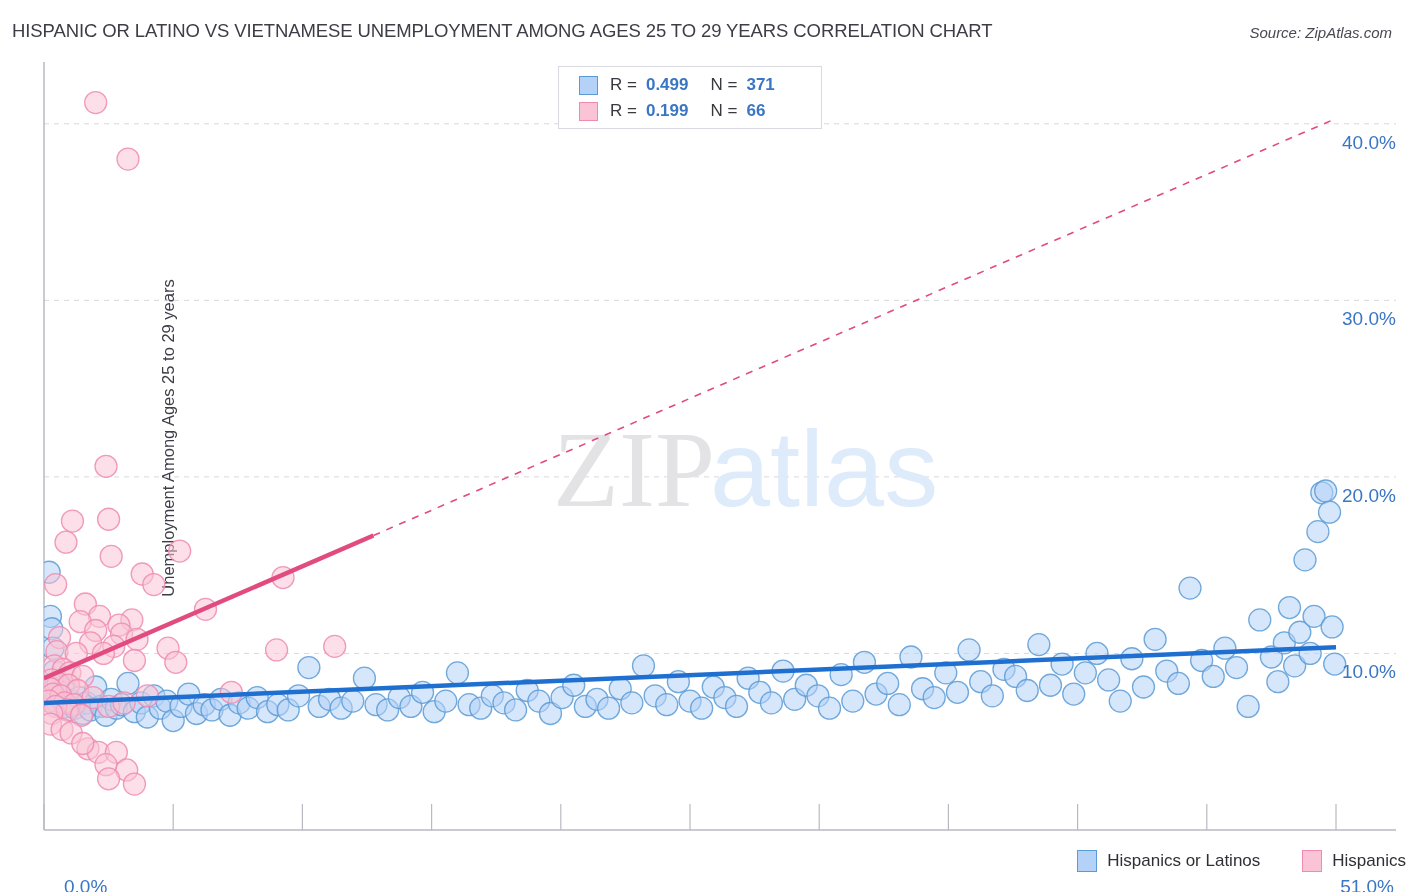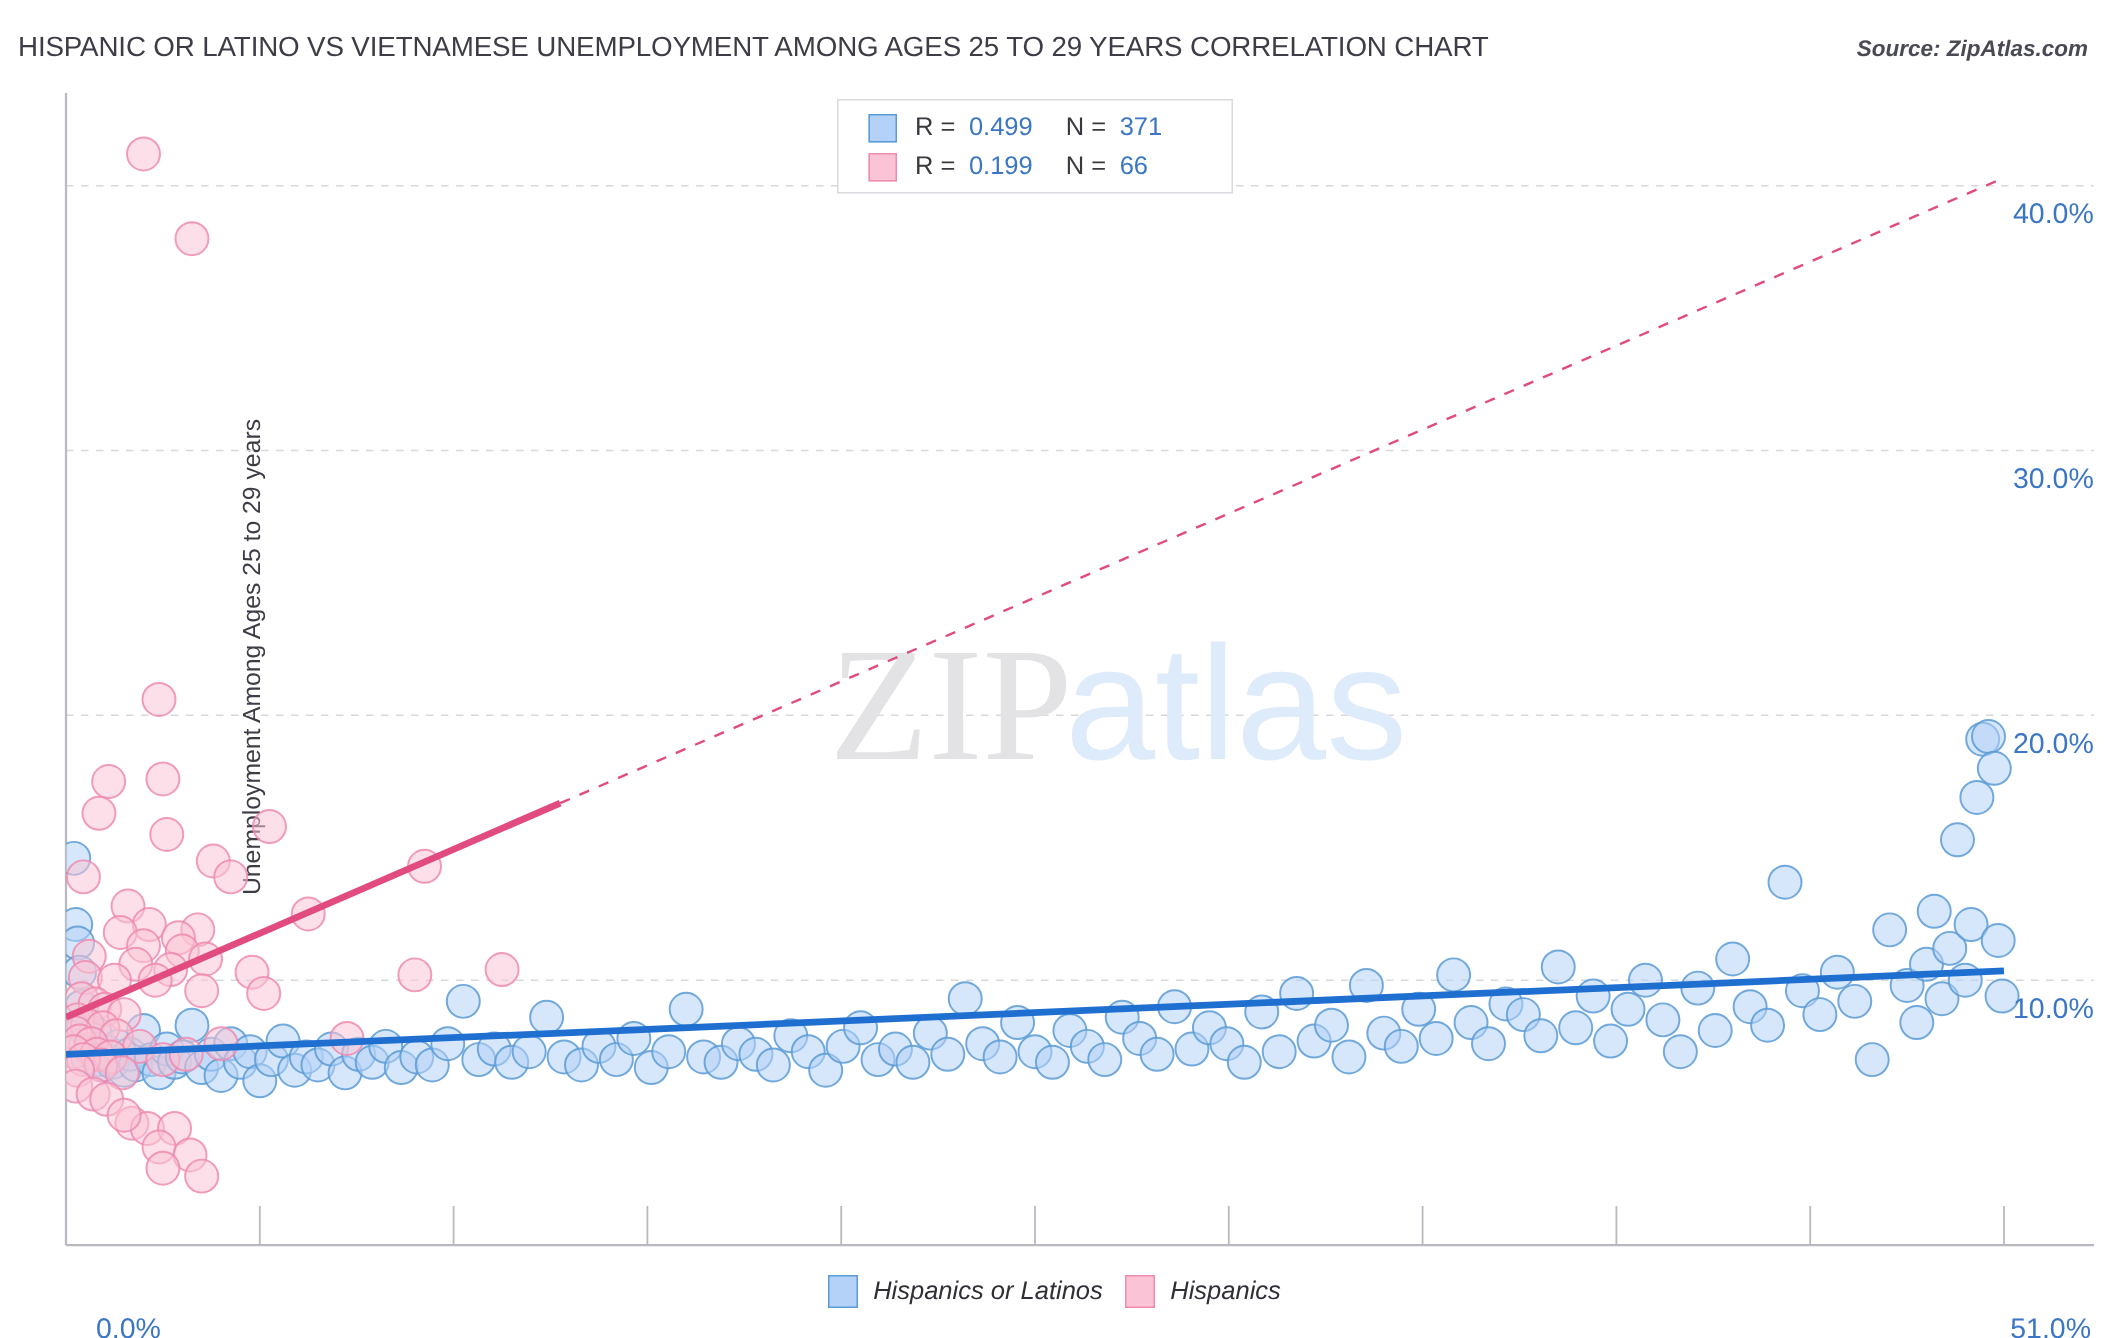--- a/index.html
+++ b/index.html
@@ -24,21 +24,21 @@
     color: #3d3d47;
     font-weight: 400;
     white-space: nowrap;
   }
   .hdr-source {
     position: absolute;
     right: 14px; top: 24px;
     font-size: 15px;
     font-style: italic;
     color: #4a4a55;
-    font-weight: 700;
+    font-weight: 400;
     white-space: nowrap;
   }
   .ylabel {
     position: absolute;
     left: 10px; top: 50%;
     transform: translateY(-50%) rotate(-90deg);
     transform-origin: center center;
     font-size: 16.5px;
     color: #3d3d47;
     white-space: nowrap;
@@ -80,33 +80,32 @@
   .legend-row.r2 { top: 31px; }
   .sw {
     width: 19px; height: 19px;
     box-sizing: border-box;
     margin-right: 12px;
     flex: none;
   }
   .sw-blue { background: #b4d2f7; border: 1.5px solid #5b9bd5; }
   .sw-pink { background: #fac4d6; border: 1.5px solid #ef8bb0; }
   .lg-k { font-size: 17px; color: #38383f; }
-  .lg-v { font-size: 17px; color: #3a76c4; }
+  .lg-v { font-size: 17px; color: #3a76c4; font-weight: bold; }
   .lg-gap { display: inline-block; width: 9px; }
   .lg-gap-wide { display: inline-block; width: 22px; }
   
   .blegend {
     position: absolute;
     left: 0; right: 0;
     top: 850px;
     display: flex;
-    justify-content: center;
+    justify-content: flex-end;
     align-items: center;
-    gap: 15px;
-    font-style: italic;
+    gap: 42px;
   }
   .blegend-item { display: flex; align-items: center; gap: 10px; }
   .blegend-sw { width: 20px; height: 22px; box-sizing: border-box; }
   .blegend-lbl { font-size: 17px; color: #2f2f36; white-space: nowrap; }
   .corner-lbl {
     position: absolute;
     top: 876px;
     font-size: 19px;
     color: #3a76c4;
     white-space: nowrap;

